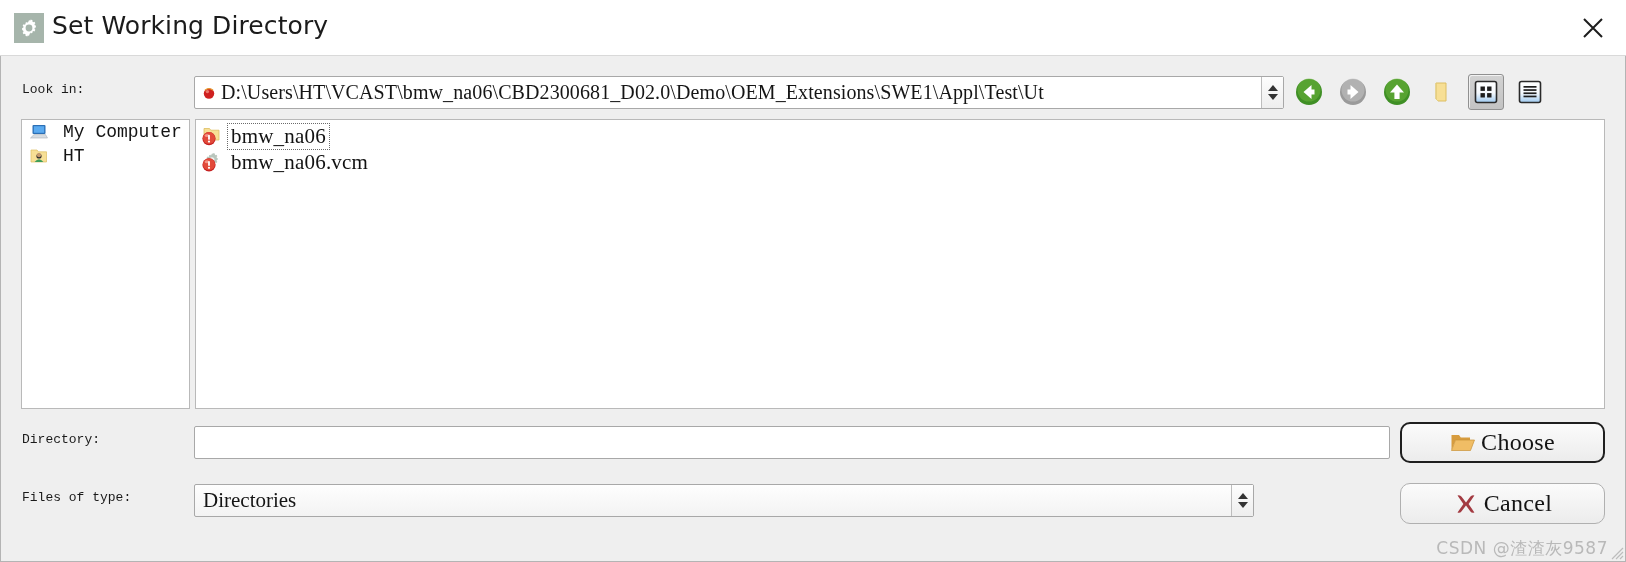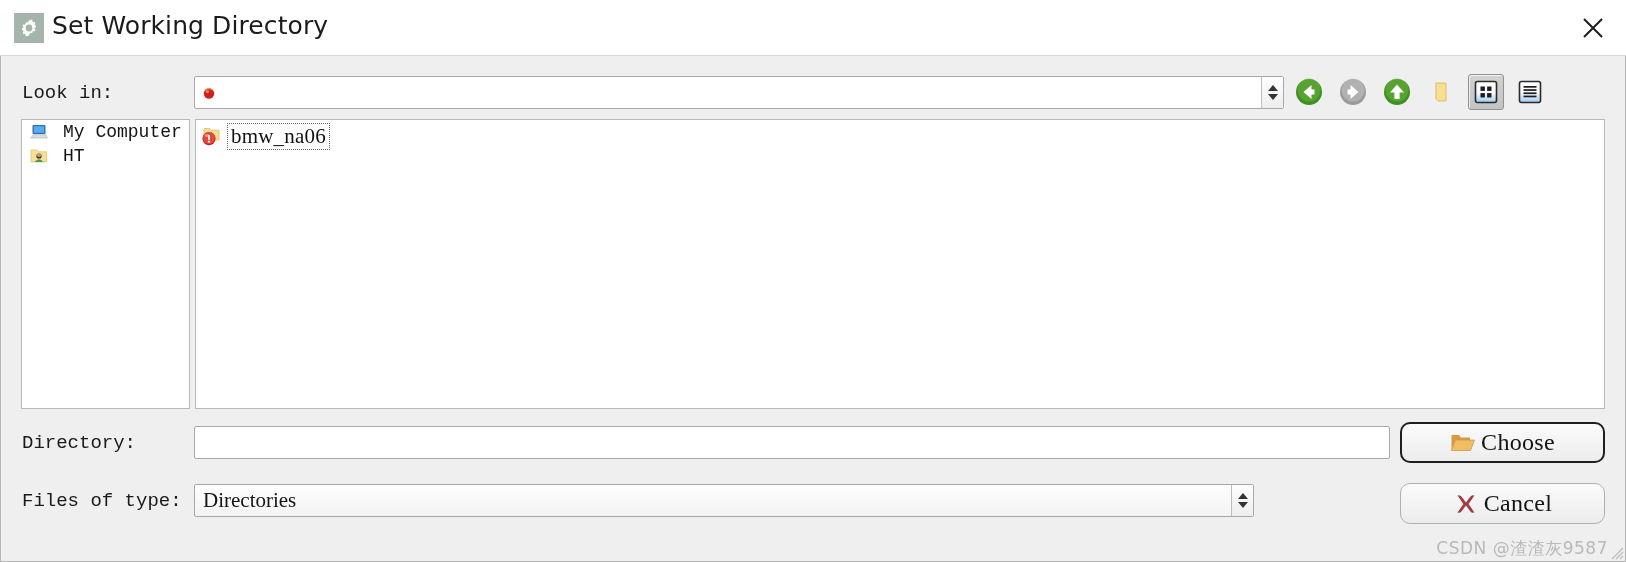--- a/index.html
+++ b/index.html
@@ -46,21 +46,21 @@
     position: absolute; left: 0; top: 56px;
     width: 1626px; height: 506px;
     background: #efefef;
     border: 1px solid #b4b4b4;
     border-top: none;
   }
 
   .lbl {
     position: absolute;
     font-family: "Liberation Mono", "DejaVu Sans Mono", monospace;
-    font-size: 19px;
+    font-size: 13px;
     color: #1a1a1a;
     white-space: nowrap;
   }
 
   
   #lbl-lookin { left: 22px; top: 82px; }
 
   #lookin-combo {
     position: absolute; left: 194px; top: 76px;
     width: 1090px; height: 33px;
@@ -255,20 +255,21 @@
 </div>
 
 <div class="lbl" id="lbl-lookin">Look in:</div>
 
 <div id="lookin-combo">
   <svg class="pathicon" viewBox="0 0 14 14">
     <circle cx="7" cy="7.5" r="5.2" fill="#cf2020"></circle>
     <circle cx="5.4" cy="5.6" r="1.7" fill="#f08a7a" opacity=".85"></circle>
     <path d="M3 4.2 Q7 1 11 4.2" stroke="#e8a030" stroke-width="1.4" fill="none"></path>
   </svg>
+  <div id="lookin-text">D:\Users\HT\VCAST\bmw_na06\CBD2300681_D02.0\Demo\OEM_Extensions\SWE1\Appl\Test\Ut</div>
   <div id="lookin-arrow">
     <div class="tri-up"></div>
       <div class="tri-dn"></div>
   </div>
 </div>
 
 <div class="navbtn" id="nav-back">
   <svg width="30" height="30" viewBox="0 0 30 30">
     <circle cx="15" cy="15" r="13" fill="#3f8f25"></circle>
     <circle cx="15" cy="13" r="11.5" fill="#6cb53c" opacity=".55"></circle>
@@ -360,20 +361,32 @@
       <path d="M3 3.5 L8.5 3.5 L9.8 5.2 L18 5.2 L18 15 L3 15 Z" fill="#f7df95" stroke="#ddbe62" stroke-width=".8"></path>
       <circle cx="8" cy="13.6" r="6.6" fill="#c41f1f"></circle>
       <circle cx="8" cy="13.0" r="6.0" fill="#e24a3a"></circle>
       <ellipse cx="5.9" cy="10.6" rx="2.2" ry="1.5" fill="#f7a79a" opacity=".8"></ellipse>
       <rect x="7.1" y="9.8" width="1.8" height="5" rx=".9" fill="#ffffff"></rect>
       <circle cx="8" cy="16.6" r="1.1" fill="#ffffff"></circle>
     </svg>
     <span class="fname">bmw_na06</span>
   </div>
 
+  <div class="file-row">
+    <svg width="22" height="22" viewBox="0 0 22 22">
+      <path fill="#b9c6bd" d="M11 2.6l1.05.27.46-.84 1.47.61-.15.95.86.66.87-.42.8 1.37-.73.62.2 1.06.95.25v1.6l-.95.25-.2 1.06.73.62-.8 1.37-.87-.42-.86.66.15.95-1.47.61-.46-.84L11 14.9l-1.05-.27-.46.84-1.47-.61.15-.95-.86-.66-.87.42-.8-1.37.73-.62-.2-1.06L5.22 10.4V8.8l.95-.25.2-1.06-.73-.62.8-1.37.87.42.86-.66-.15-.95 1.47-.61.46.84L11 2.6z"></path>
+      <circle cx="11" cy="8.7" r="2.5" fill="#eef2ef"></circle>
+      <circle cx="8" cy="13.8" r="6.6" fill="#c41f1f"></circle>
+      <circle cx="8" cy="13.2" r="6.0" fill="#e24a3a"></circle>
+      <ellipse cx="5.9" cy="10.8" rx="2.2" ry="1.5" fill="#f7a79a" opacity=".8"></ellipse>
+      <rect x="7.1" y="10.0" width="1.8" height="5" rx=".9" fill="#ffffff"></rect>
+      <circle cx="8" cy="16.8" r="1.1" fill="#ffffff"></circle>
+    </svg>
+    <span class="fname">bmw_na06.vcm</span>
+  </div>
 
 </div>
 
 <div class="lbl" id="lbl-directory">Directory:</div>
 <input id="dir-input" type="text" value="" placeholder="" style="">
 
 <div class="actbtn" id="btn-choose">
   <svg width="26" height="24" viewBox="0 0 26 24">
     <path d="M1.5 4 L9 4 L10.8 6.5 L20 6.5 L20 9 L5.5 9 L1.5 19 Z" fill="#d79c3e"></path>
     <path d="M5.5 9 L24.5 9 L20.5 19.5 L1.5 19.5 Z" fill="#f0bd65" stroke="#c89238" stroke-width=".7"></path>

